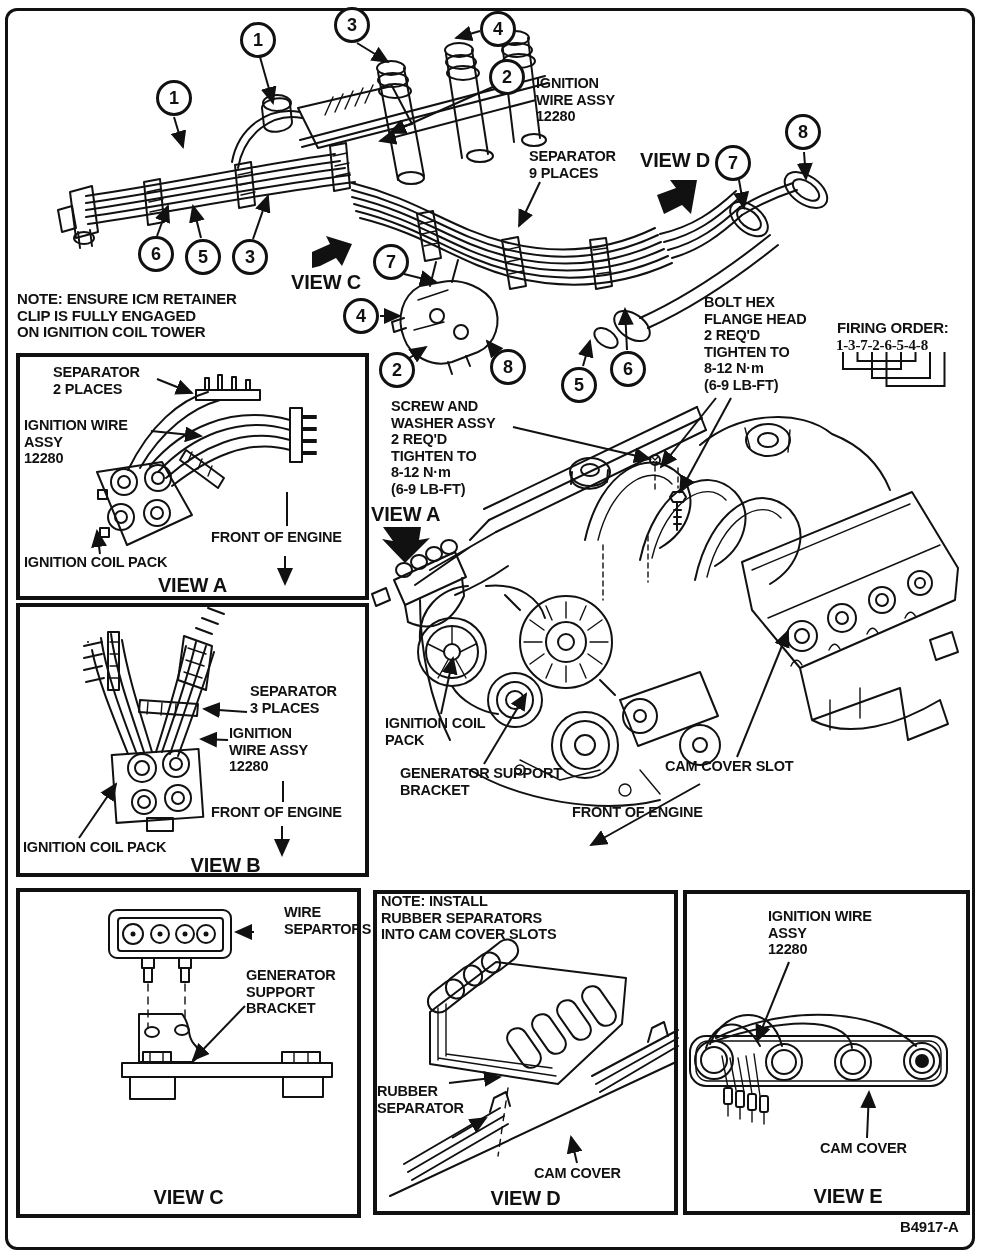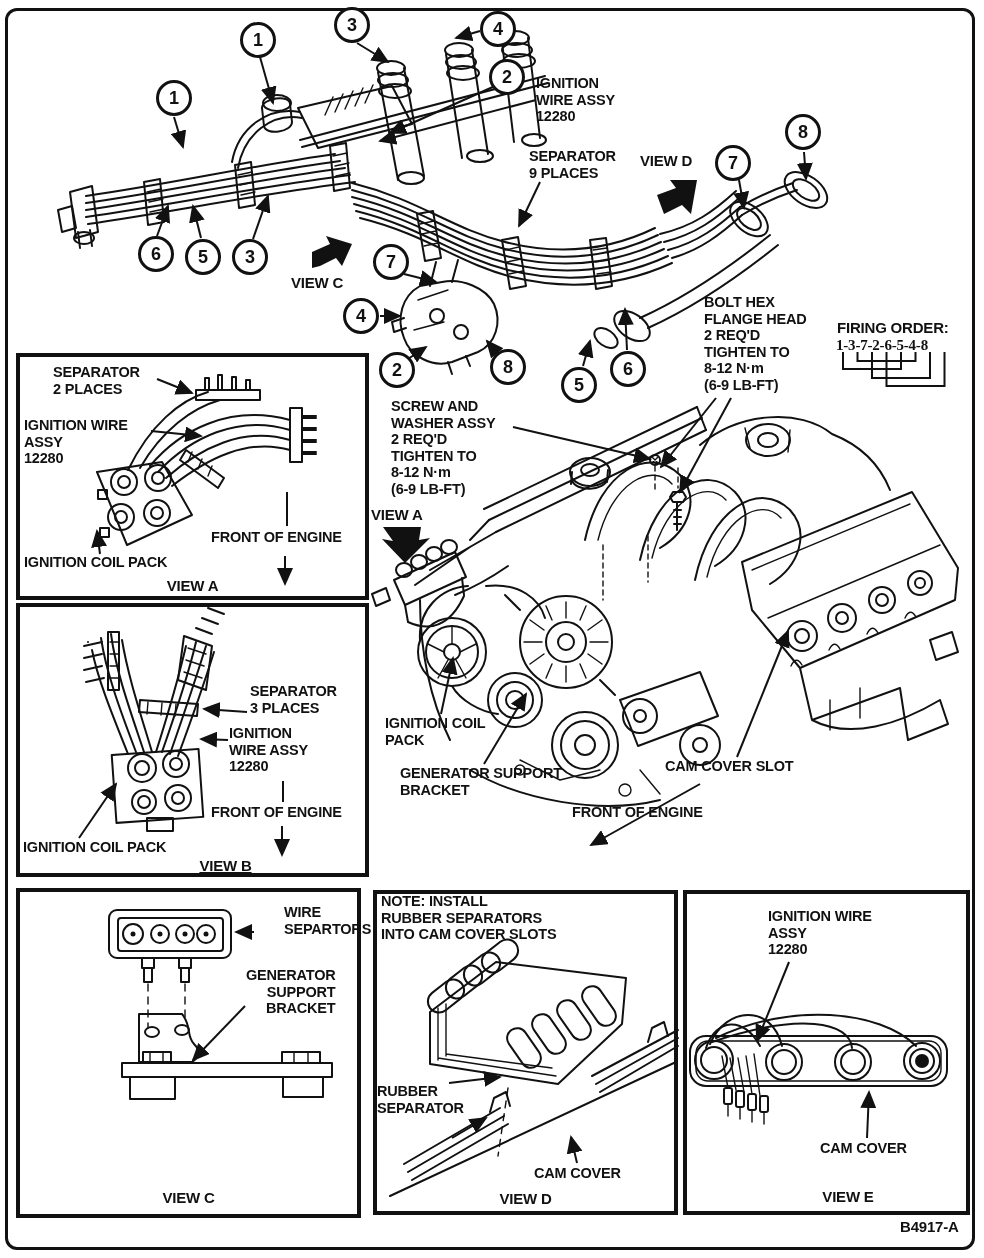--- a/index.html
+++ b/index.html
@@ -4,21 +4,21 @@
 <style>
   html,body{margin:0;padding:0;background:#fff;}
   #page{position:relative;width:984px;height:1258px;background:#fff;overflow:hidden;
         font-family:"Liberation Sans",sans-serif;color:#111;}
   #art{position:absolute;left:0;top:0;z-index:1;}
   .frame{position:absolute;left:5px;top:8px;width:970px;height:1242px;
          border:3px solid #111;border-radius:12px;box-sizing:border-box;z-index:0;}
   .box{position:absolute;border:4px solid #111;box-sizing:border-box;z-index:1;background:transparent;}
   .lbl{position:absolute;z-index:3;font-weight:bold;font-size:14.5px;line-height:16.5px;
        white-space:pre-line;letter-spacing:-0.2px;}
-  .big{font-size:15px;line-height:17px;}
+  .big{font-size:20px;line-height:17px;}
   .vtitle{text-align:center;}
   .balloon{position:absolute;z-index:4;width:36px;height:36px;border:3px solid #111;
            border-radius:50%;background:#fff;box-sizing:border-box;display:flex;
            align-items:center;justify-content:center;font-weight:bold;font-size:18px;}
   .ld{stroke:#111;stroke-width:2;fill:none;}
   .dr{stroke:#111;stroke-width:2;fill:none;stroke-linecap:round;stroke-linejoin:round;}
   .thin{stroke-width:1.4;}
   .blk{fill:#111;stroke:none;}
 </style>
 </head>
@@ -385,20 +385,23 @@
       <path class="ld" marker-end="url(#ah)" d="M867,1138 L869,1092"></path>
     </g>
   </svg>
 
   <div class="box" style="left:16px;top:353px;width:353px;height:247px;"></div>
   <div class="box" style="left:16px;top:603px;width:353px;height:274px;"></div>
   <div class="box" style="left:16px;top:888px;width:345px;height:330px;"></div>
   <div class="box" style="left:373px;top:890px;width:305px;height:325px;"></div>
   <div class="box" style="left:683px;top:890px;width:287px;height:325px;"></div>
 
+  <div class="lbl" style="left:17px;top:291px;font-size:15px;">NOTE: ENSURE ICM RETAINER
+CLIP IS FULLY ENGAGED
+ON IGNITION COIL TOWER</div>
   <div class="lbl" style="left:536px;top:75px;">IGNITION
 WIRE ASSY
 12280</div>
   <div class="lbl" style="left:529px;top:148px;">SEPARATOR
 9 PLACES</div>
   <div class="lbl big" style="left:291px;top:274px;">VIEW C</div>
   <div class="lbl big" style="left:640px;top:152px;">VIEW D</div>
   <div class="lbl" style="left:704px;top:294px;">BOLT HEX
 FLANGE HEAD
 2 REQ'D
@@ -434,21 +437,21 @@
 3 PLACES</div>
   <div class="lbl" style="left:229px;top:725px;">IGNITION
 WIRE ASSY
 12280</div>
   <div class="lbl" style="left:211px;top:804px;">FRONT OF ENGINE</div>
   <div class="lbl" style="left:23px;top:839px;">IGNITION COIL PACK</div>
   <div class="lbl big vtitle" style="left:16px;top:857px;width:419px;text-decoration:underline;">VIEW B</div>
 
   <div class="lbl" style="left:256px;top:904px;margin-left:28px;">WIRE
 SEPARTORS</div>
-  <div class="lbl" style="left:246px;top:967px;text-align:right;">GENERATOR
+  <div class="lbl" style="left:246px;top:967px;">GENERATOR
 SUPPORT
 BRACKET</div>
   <div class="lbl big vtitle" style="left:16px;top:1189px;width:345px;">VIEW C</div>
 
   <div class="lbl" style="left:381px;top:893px;">NOTE: INSTALL
 RUBBER SEPARATORS
 INTO CAM COVER SLOTS</div>
   <div class="lbl" style="left:377px;top:1083px;">RUBBER
 SEPARATOR</div>
   <div class="lbl" style="left:534px;top:1165px;">CAM COVER</div>

